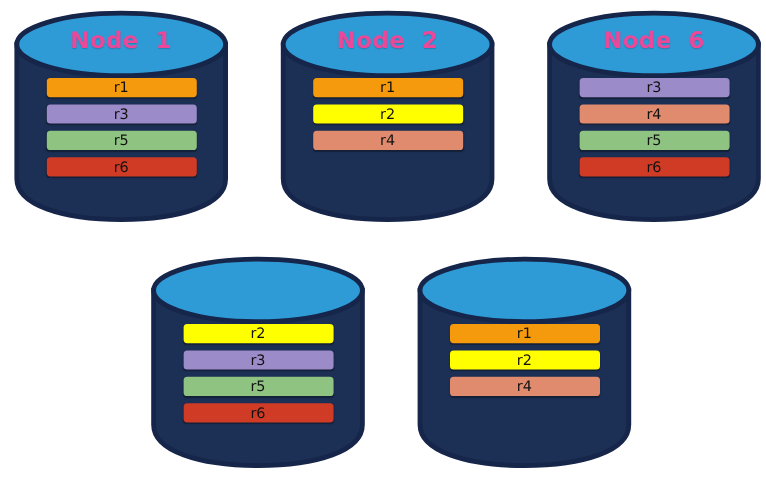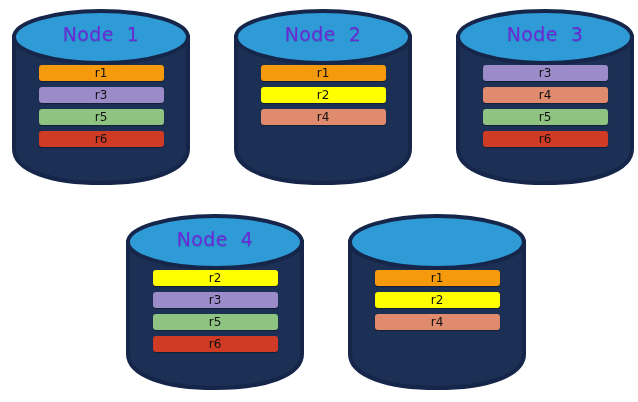--- a/index.html
+++ b/index.html
@@ -29,23 +29,23 @@
     width: 186px;
     height: 185px;
     display: block;
   }
   .node-label {
     position: absolute;
     left: 0;
     top: 16px;
     width: 186px;
     text-align: center;
-    color: #6d28d9;
+    color: #ec4899;
     font-size: 19px;
-    font-weight: normal;
+    font-weight: bold;
     letter-spacing: 0.4px;
     white-space: pre;
     text-shadow: 0 1px 1px rgba(0,0,0,0.18);
     pointer-events: none;
   }
   .shards {
     position: absolute;
     left: 0;
     top: 58px;
     width: 186px;
@@ -93,36 +93,35 @@
           <div class="shard" style="background: rgb(245, 154, 12);">r1</div>
           <div class="shard" style="background: rgb(255, 255, 0);">r2</div>
           <div class="shard" style="background: rgb(224, 138, 110);">r4</div>
         </div>
       </div>
       <div class="node" style="left: 452px; top: 7px;">
         <svg class="cyl-svg" viewBox="0 0 186 185">
           <path d="M 6 30 L 6 142 C 6 164 44 176 93 176 C 142 176 180 164 180 142 L 180 30 Z" fill="#1C2F54" stroke="#16254A" stroke-width="4"></path>
           <ellipse cx="93" cy="30" rx="87" ry="26" fill="#2E9BD6" stroke="#16254A" stroke-width="4"></ellipse>
         </svg>
-        <div class="node-label">Node  3</div>
+        <div class="node-label">Node  6</div>
         <div class="shards">
           <div class="shard" style="background: rgb(155, 139, 201);">r3</div>
           <div class="shard" style="background: rgb(224, 138, 110);">r4</div>
           <div class="shard" style="background: rgb(143, 195, 129);">r5</div>
           <div class="shard" style="background: rgb(208, 59, 38);">r6</div>
         </div>
       </div>
     </div>
     <div>
       <div class="node" style="left: 122px; top: 212px;">
         <svg class="cyl-svg" viewBox="0 0 186 185">
           <path d="M 6 30 L 6 142 C 6 164 44 176 93 176 C 142 176 180 164 180 142 L 180 30 Z" fill="#1C2F54" stroke="#16254A" stroke-width="4"></path>
           <ellipse cx="93" cy="30" rx="87" ry="26" fill="#2E9BD6" stroke="#16254A" stroke-width="4"></ellipse>
         </svg>
-        <div class="node-label">Node  4</div>
         <div class="shards">
           <div class="shard" style="background: rgb(255, 255, 0);">r2</div>
           <div class="shard" style="background: rgb(155, 139, 201);">r3</div>
           <div class="shard" style="background: rgb(143, 195, 129);">r5</div>
           <div class="shard" style="background: rgb(208, 59, 38);">r6</div>
         </div>
       </div>
       <div class="node" style="left: 344px; top: 212px;">
         <svg class="cyl-svg" viewBox="0 0 186 185">
           <path d="M 6 30 L 6 142 C 6 164 44 176 93 176 C 142 176 180 164 180 142 L 180 30 Z" fill="#1C2F54" stroke="#16254A" stroke-width="4"></path>

